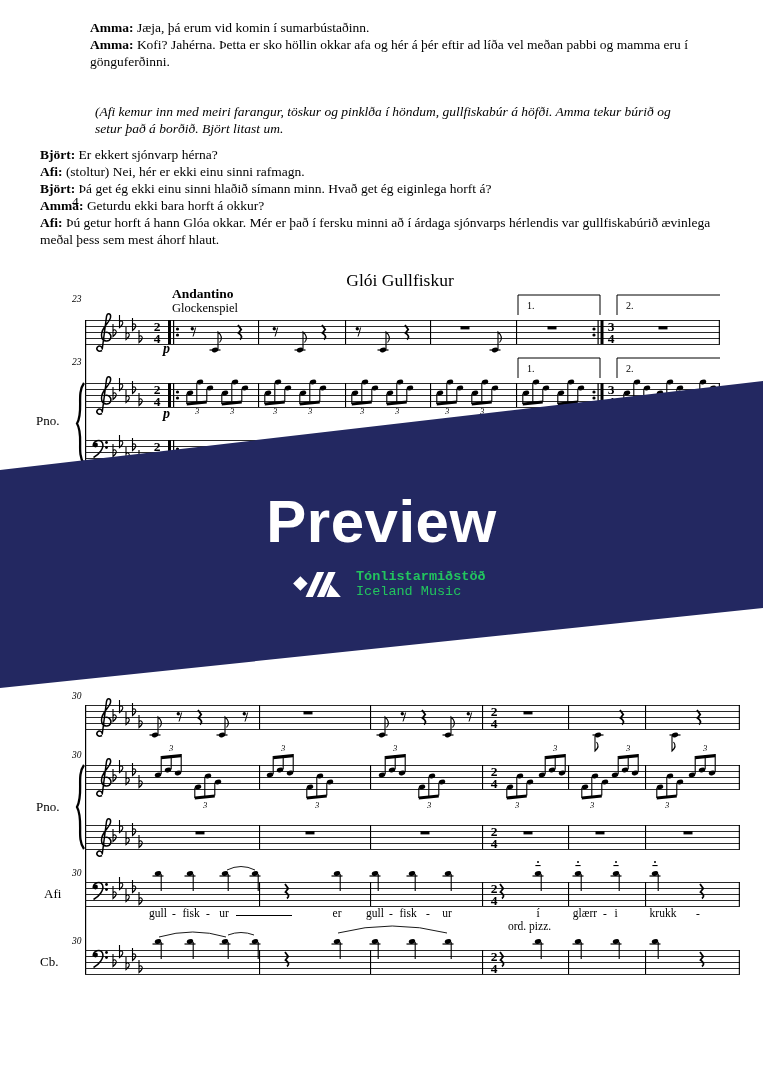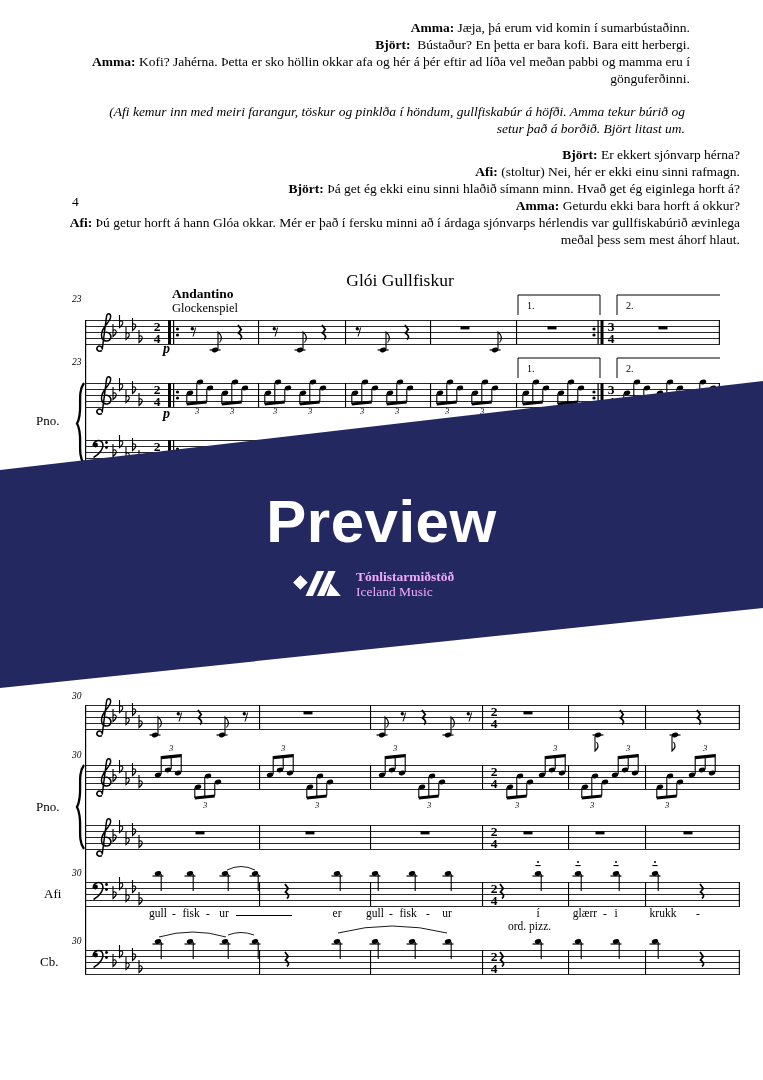--- a/index.html
+++ b/index.html
@@ -1,18 +1,18 @@
 <!DOCTYPE html>
 <html><head>
 <meta charset="utf-8">
 <style>
   html,body{margin:0;padding:0;background:#e8e8e8}
   .page{position:relative;width:763px;height:1080px;margin:0 auto;background:#ffffff;overflow:hidden;
         font-family:"Liberation Serif",serif;color:#000}
-  .dlg{position:absolute;text-align:right;font-size:13.5px;line-height:16.9px}
+  .dlg{position:absolute;text-align:left;font-size:13.5px;line-height:16.9px}
   .dlg p{margin:0;white-space:pre-wrap}
   #blk1{left:90px;width:600px;top:20px}
   #stage{left:95px;width:590px;top:104px;font-style:italic}
   #blk2{left:40px;width:700px;top:147px}
   .pagenum{position:absolute;left:72px;top:194px;font-size:13.5px}
   .title{position:absolute;left:60px;width:680px;top:270px;text-align:center;font-weight:normal;font-size:17.5px}
   svg.sys{position:absolute;left:0}
   #sys1{top:288px}
   #sys2{top:690px}
   svg text{font-family:"Liberation Serif",serif;fill:#000}
@@ -22,34 +22,33 @@
   .dyn{font-size:14px;font-weight:bold;font-style:italic}
   .lbl{font-size:13px}
   .lyr{font-size:11.5px}
   .ts{font-size:13.5px;font-weight:bold}
   .vtx{font-size:10px}
   .tpl{font-size:8.5px;font-style:italic}
   .banner{position:absolute;left:0;top:0;width:763px;height:1080px;background:#232861;
           clip-path:polygon(0px 470px,763px 381px,763px 608px,0px 688px)}
   .preview{position:absolute;left:0;top:487px;width:763px;text-align:center;color:#ffffff;
            font-family:"Liberation Sans",sans-serif;font-weight:700;font-size:60px;letter-spacing:.5px}
-  .logo{position:absolute;left:289px;top:569px;display:flex;align-items:flex-start;color:#f0abfc;
-        font-family:Liberation Serif, serif}
+  .logo{position:absolute;left:289px;top:569px;display:flex;align-items:center;color:#22c55e;
+        font-family:Liberation Mono, monospace}
   .logo-text{margin-left:9px}
   .l1{font-size:13.5px;font-weight:700;line-height:15px}
   .l2{font-size:13.5px;font-weight:400;line-height:15px}
 </style>
 </head>
 <body>
 
 <div class="page">
 
   <div class="dlg" id="blk1">
     <p><b>Amma:</b><span> Jæja, þá erum vid komin í sumarbústaðinn.</span></p>
-    <p><b>Björt:</b><span>  Bústaður? En þetta er bara kofi. Bara eitt herbergi.</span></p>
     <p><b>Amma:</b><span> Kofi? Jahérna. Þetta er sko höllin okkar afa og hér á þér eftir ad líða vel meðan pabbi og mamma eru í gönguferðinni.</span></p>
   </div>
 
   <div class="dlg" id="stage">
     <p>(Afi kemur inn med meiri farangur, töskur og pinklða í höndum, gullfiskabúr á höfði. Amma tekur búrið og setur það á borðið. Björt litast um.</p>
   </div>
 
   <div class="dlg" id="blk2">
     <p><b>Björt:</b><span> Er ekkert sjónvarp hérna?</span></p>
     <p><b>Afi:</b><span> (stoltur) Nei, hér er ekki einu sinni rafmagn.</span></p>

